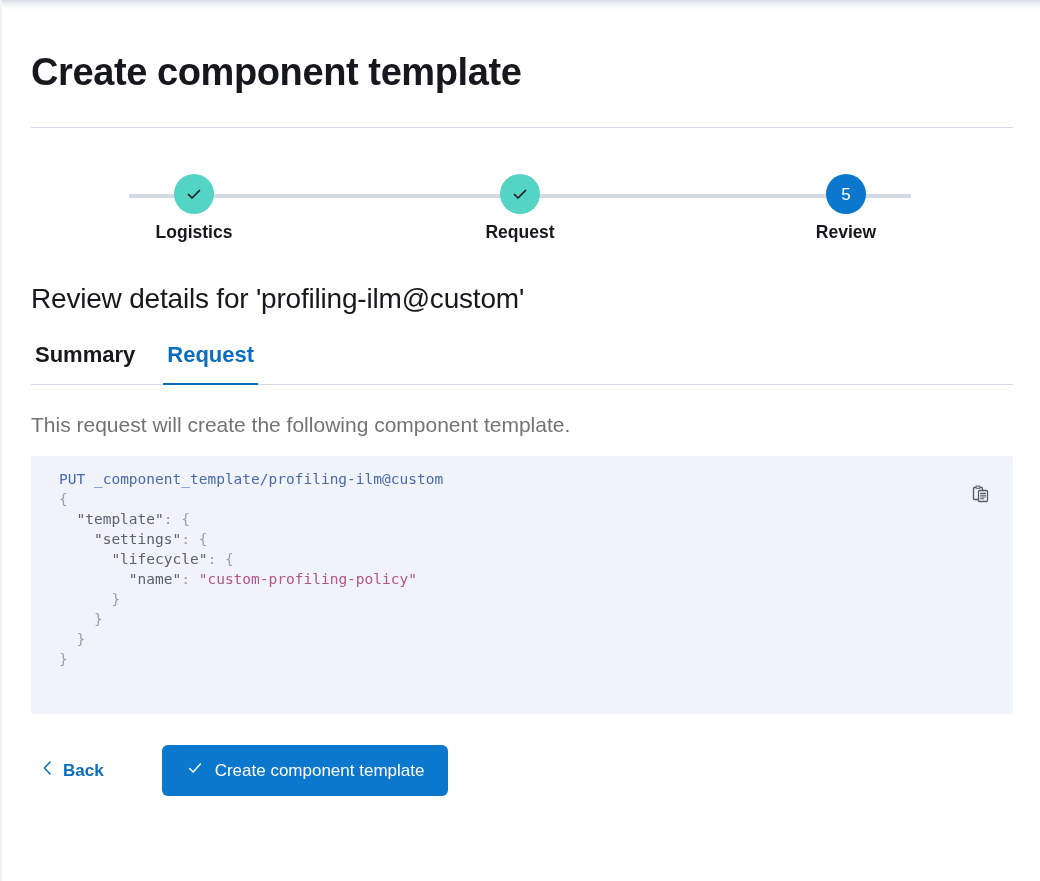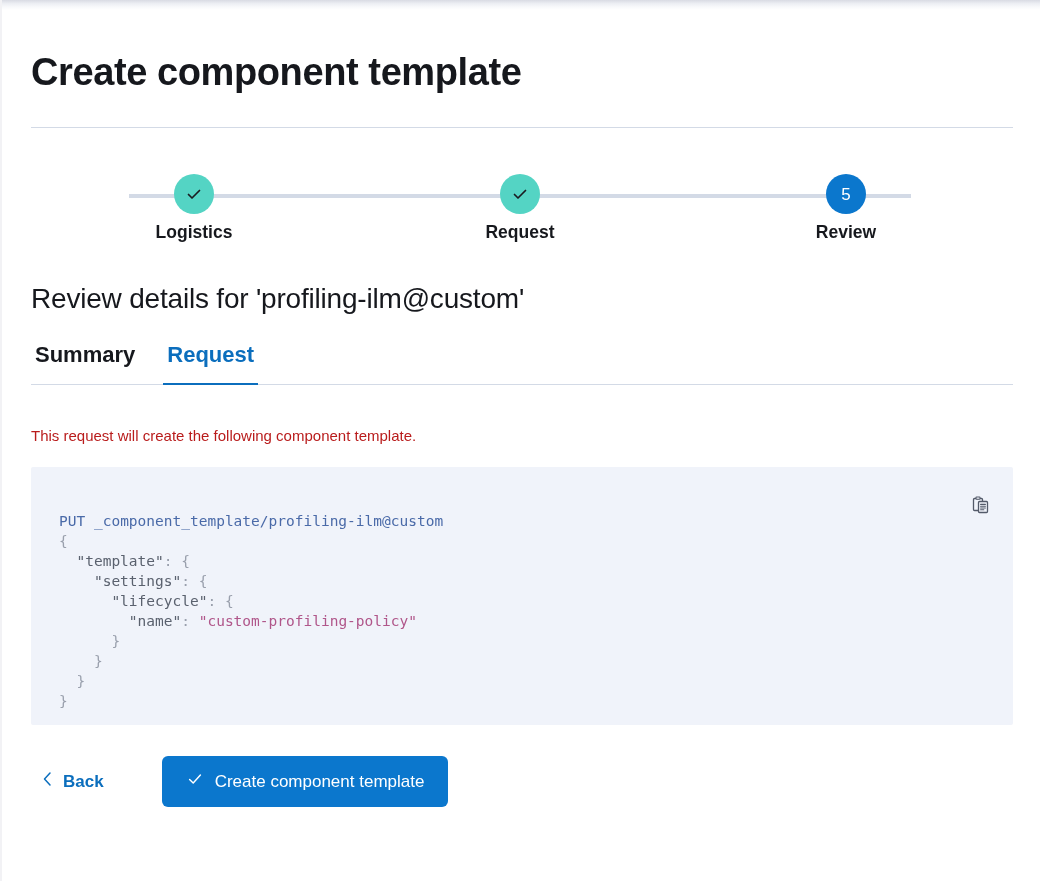--- a/index.html
+++ b/index.html
@@ -163,38 +163,38 @@
     content: "";
     position: absolute;
     left: 0; right: 0; bottom: 0;
     height: 2px;
     background: #0b6ebd;
     z-index: 2;
   }
 
   
   .desc {
-    margin-top: 39px;
-    font-size: 15px;
+    margin-top: 28px;
+    font-size: 21px;
     line-height: 24px;
-    color: #b91c1c;
+    color: #737373;
   }
 
   
   .code-wrap {
     margin-top: 19px;
     position: relative;
     width: 982px;
     height: 258px;
     background: #f0f3fa;
     border-radius: 2px;
   }
   .code-wrap pre {
     margin: 0;
-    padding: 44px 0 0 28px;
+    padding: 13px 0 0 28px;
     font-family: "DejaVu Sans Mono", "Liberation Mono", monospace;
     font-size: 14.5px;
     line-height: 20px;
     color: #6a717d;
     white-space: pre;
   }
   .tok-method { color: #4a6aa8; }
   .tok-path   { color: #4a6aa8; }
   .tok-key    { color: #5a616e; }
   .tok-punct  { color: #9aa0ad; }

